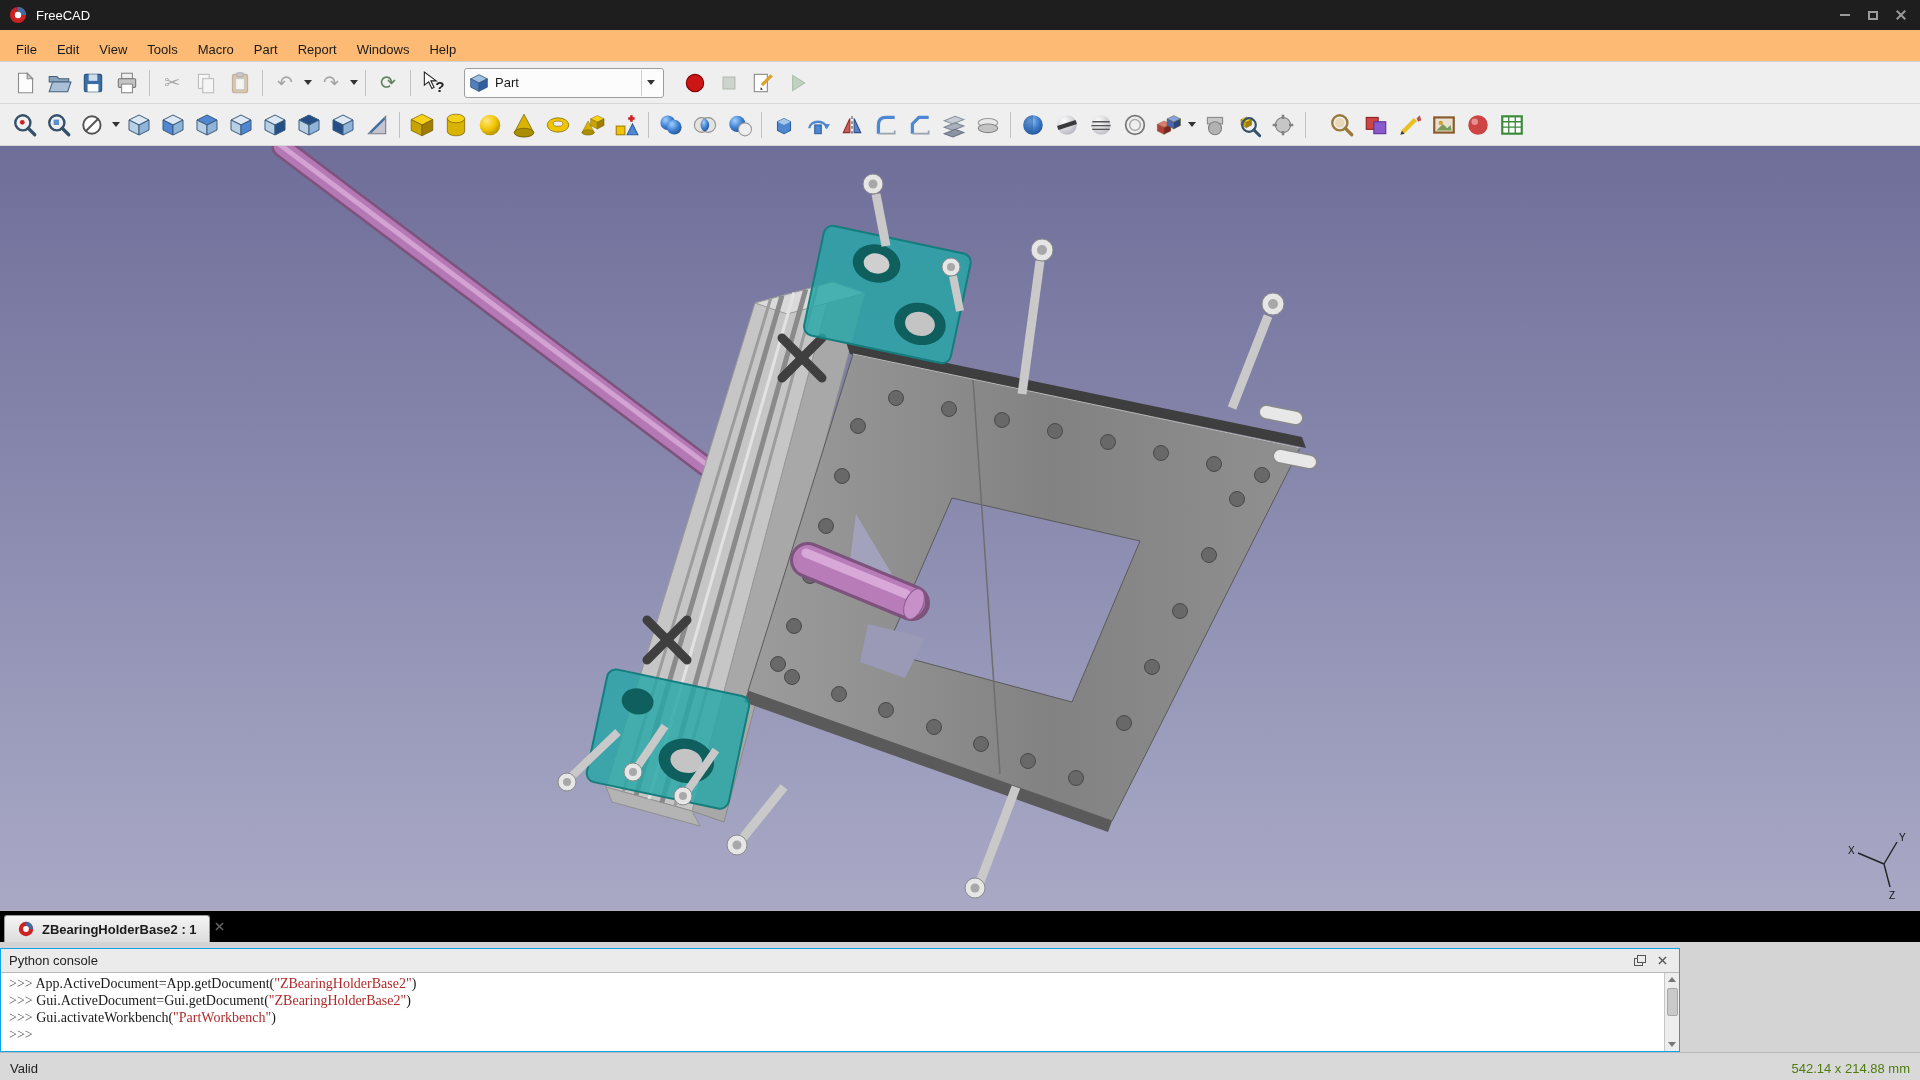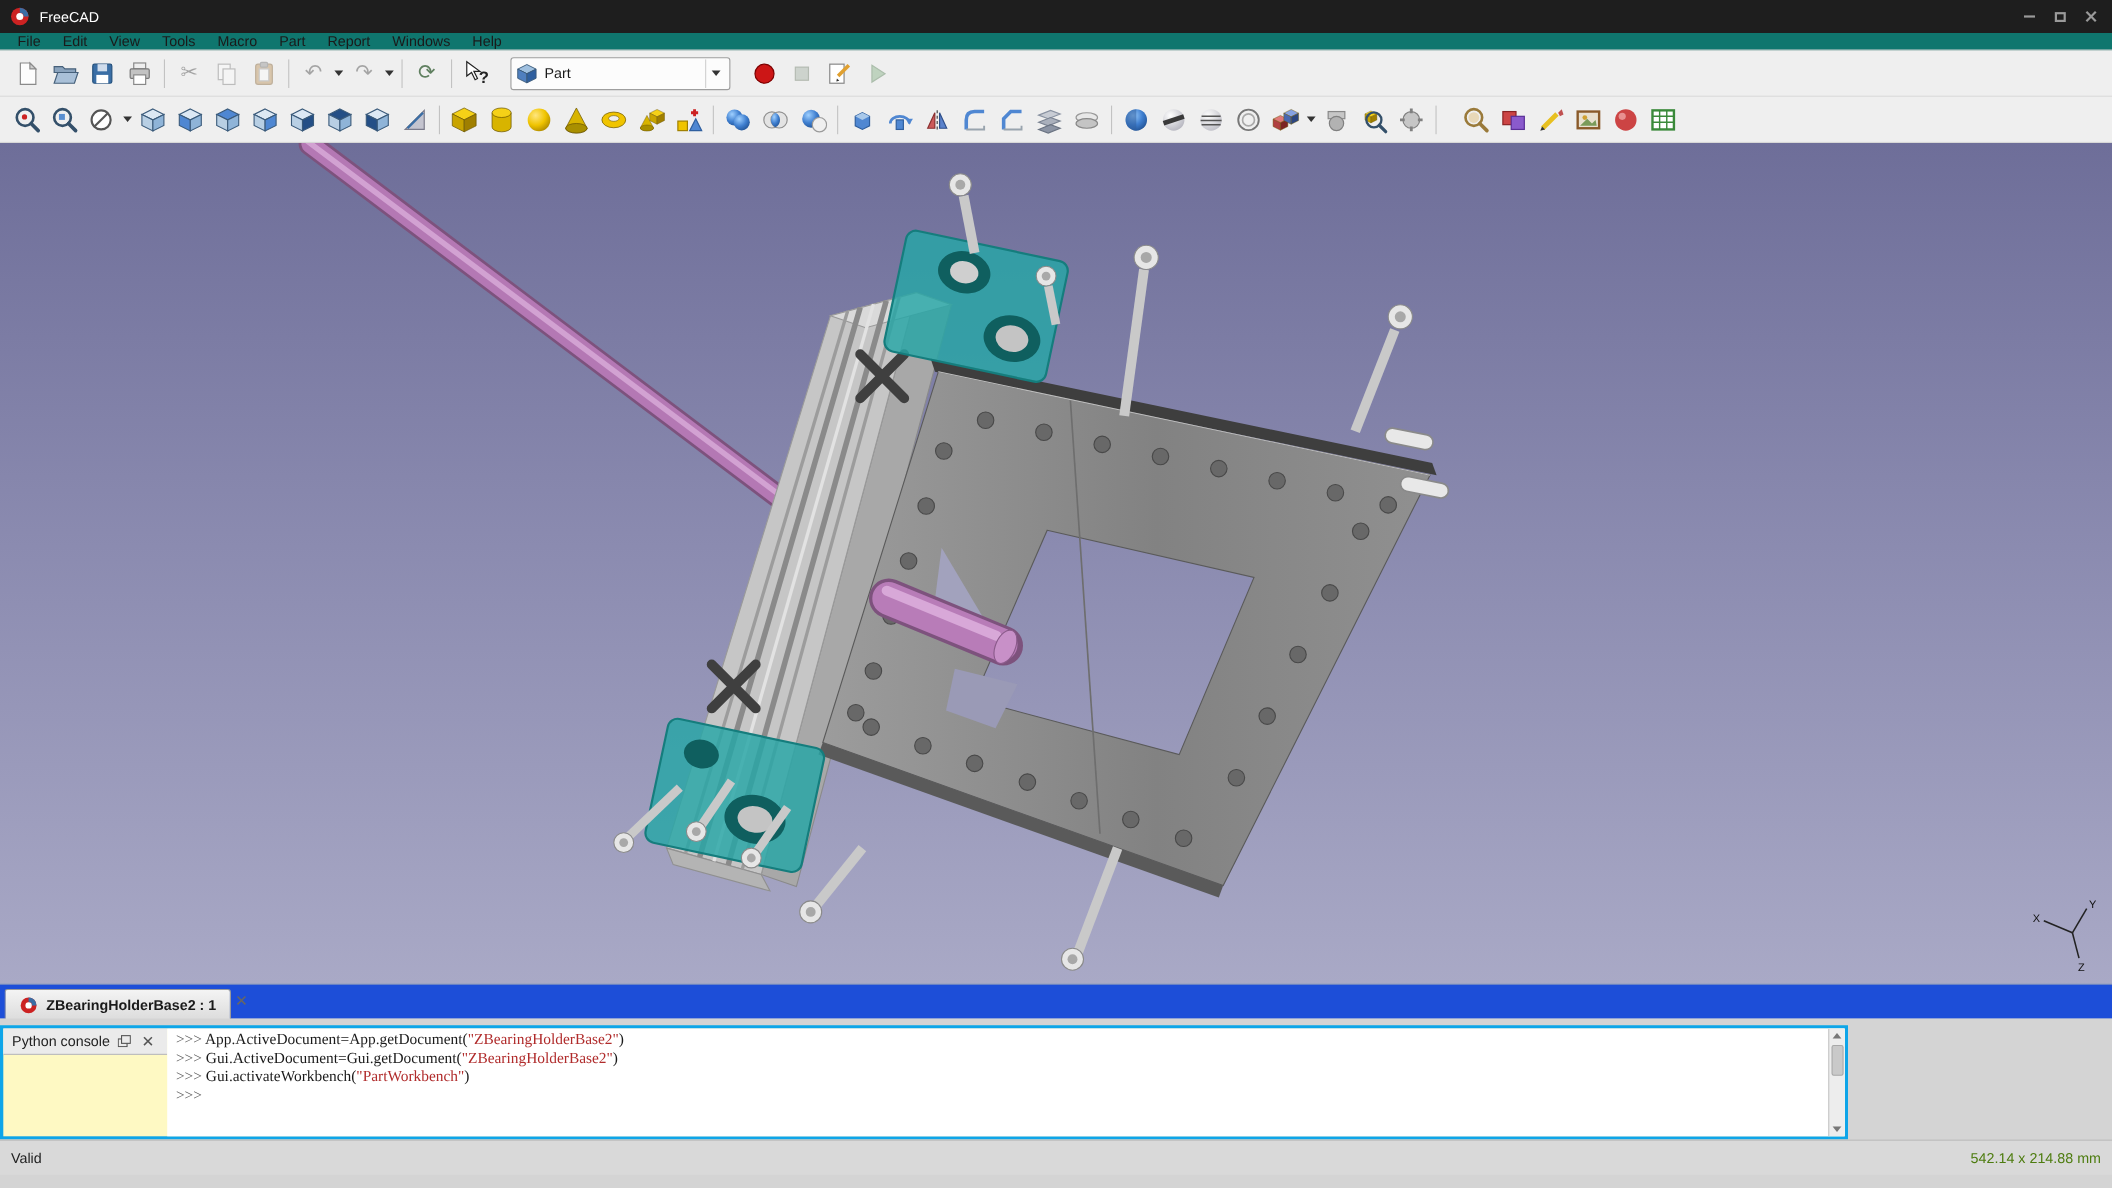--- a/index.html
+++ b/index.html
@@ -13,21 +13,21 @@
   .titlebar .spacer{flex:1}
   .winbtn{width:22px;height:18px;margin-left:6px;display:flex;align-items:center;justify-content:center}
   .min-shape{width:10px;height:0;border-bottom:2px solid #9a9a9a}
   .max-shape{width:10px;height:9px;border:2px solid #9a9a9a}
   .close-shape{position:relative;width:10px;height:10px}
   .close-shape::before,.close-shape::after{content:"";position:absolute;left:4px;top:-1px;width:2px;height:12px;background:#9a9a9a}
   .close-shape::before{transform:rotate(45deg)}
   .close-shape::after{transform:rotate(-45deg)}
 
   
-  .menubar{height:16px;background:#0f766e;border-bottom:1px solid #d2d2d2;display:flex;align-items:center;padding:0 6px;flex:0 0 auto}
+  .menubar{height:32px;background:#fdba74;border-bottom:1px solid #d2d2d2;display:flex;align-items:flex-end;padding:0 6px;flex:0 0 auto}
   .menuitem{padding:4px 10px;font-size:13px;color:#1a1a1a;border-radius:2px}
 
   
   .toolbar{height:42px;background:#efefef;border-bottom:1px solid #d7d7d7;display:flex;align-items:center;padding:0 8px;flex:0 0 auto}
   .tbtn{width:34px;height:34px;display:flex;align-items:center;justify-content:center;border-radius:3px;flex:0 0 auto}
   .tbtn svg{width:26px;height:26px;display:block}
   .tbtn.small svg{width:24px;height:24px}
   .dis{opacity:.42}
   .glyph{font-family:"DejaVu Sans",sans-serif;font-size:19px;line-height:1;color:#3f3f3f}
   .sep{width:1px;height:26px;background:#c2c2c2;margin:0 5px;flex:0 0 auto}
@@ -36,29 +36,29 @@
   .combo{height:30px;min-width:200px;margin:0 14px;background:#fcfcfc;border:1px solid #9e9e9e;border-radius:3px;display:flex;align-items:center;padding:0 4px;gap:6px}
   .combo-ic{width:20px;height:20px}
   .combo-label{font-size:13px;color:#1a1a1a;flex:1}
   .combo-btn{width:18px;height:26px;display:flex;align-items:center;justify-content:center;border-left:1px solid #d0d0d0}
 
   
   .viewport{height:764px;flex:0 0 auto;position:relative;background:linear-gradient(180deg,#6e6e99 0%,#8b8bb0 48%,#a9a9c6 100%)}
   .viewport svg{position:absolute;left:0;top:0}
 
   
-  .tabbar{height:32px;background:#1d4ed8;border-top:1px solid #b4b4b4;display:flex;align-items:flex-start;padding:0 4px;flex:0 0 auto}
+  .tabbar{height:32px;background:#000000;border-top:1px solid #b4b4b4;display:flex;align-items:center;padding:0 4px;flex:0 0 auto}
   .doctab{height:28px;margin-top:4px;display:flex;align-items:center;gap:7px;background:linear-gradient(#f4f4f4,#dcdcdc);border:1px solid #9a9a9a;border-bottom:none;border-radius:3px 3px 0 0;padding:0 12px}
   .doctab .dlabel{font-size:13px;font-weight:bold;color:#1a1a1a}
   .tab-close{width:20px;height:28px;display:flex;align-items:center;justify-content:center}
   .x-ic{width:9px;height:9px}
 
   
   .panels{height:110px;flex:0 0 auto;display:flex;background:#d4d4d4;padding-top:6px}
-  .panel{display:flex;border:3px solid #0ea5e9;background:#fef9c3}
+  .panel{display:flex;flex-direction:column;border:1px solid #0ea5e9;background:#fca5a5}
   .panel.console{width:1680px}
   .panel.report{width:224px;margin-left:8px}
   .phead{height:24px;background:#ebebeb;border-bottom:1px solid #b8b8b8;display:flex;align-items:center;padding:0 8px;flex:0 0 auto}
   .phead .ptitle{font-size:13px;color:#222;flex:1}
   .phbtn{width:18px;height:18px;display:flex;align-items:center;justify-content:center;margin-left:4px}
   .pbody{flex:1;background:#fff;position:relative;overflow:hidden}
   .console-text{padding:2px 8px 0 8px}
   .pline{white-space:pre;font-family:"Liberation Serif",serif;font-size:14px;line-height:17px;color:#1a1a1a}
   .pline .prompt{color:#5a5a5a}
   .pline .str{color:#b02b2b}

